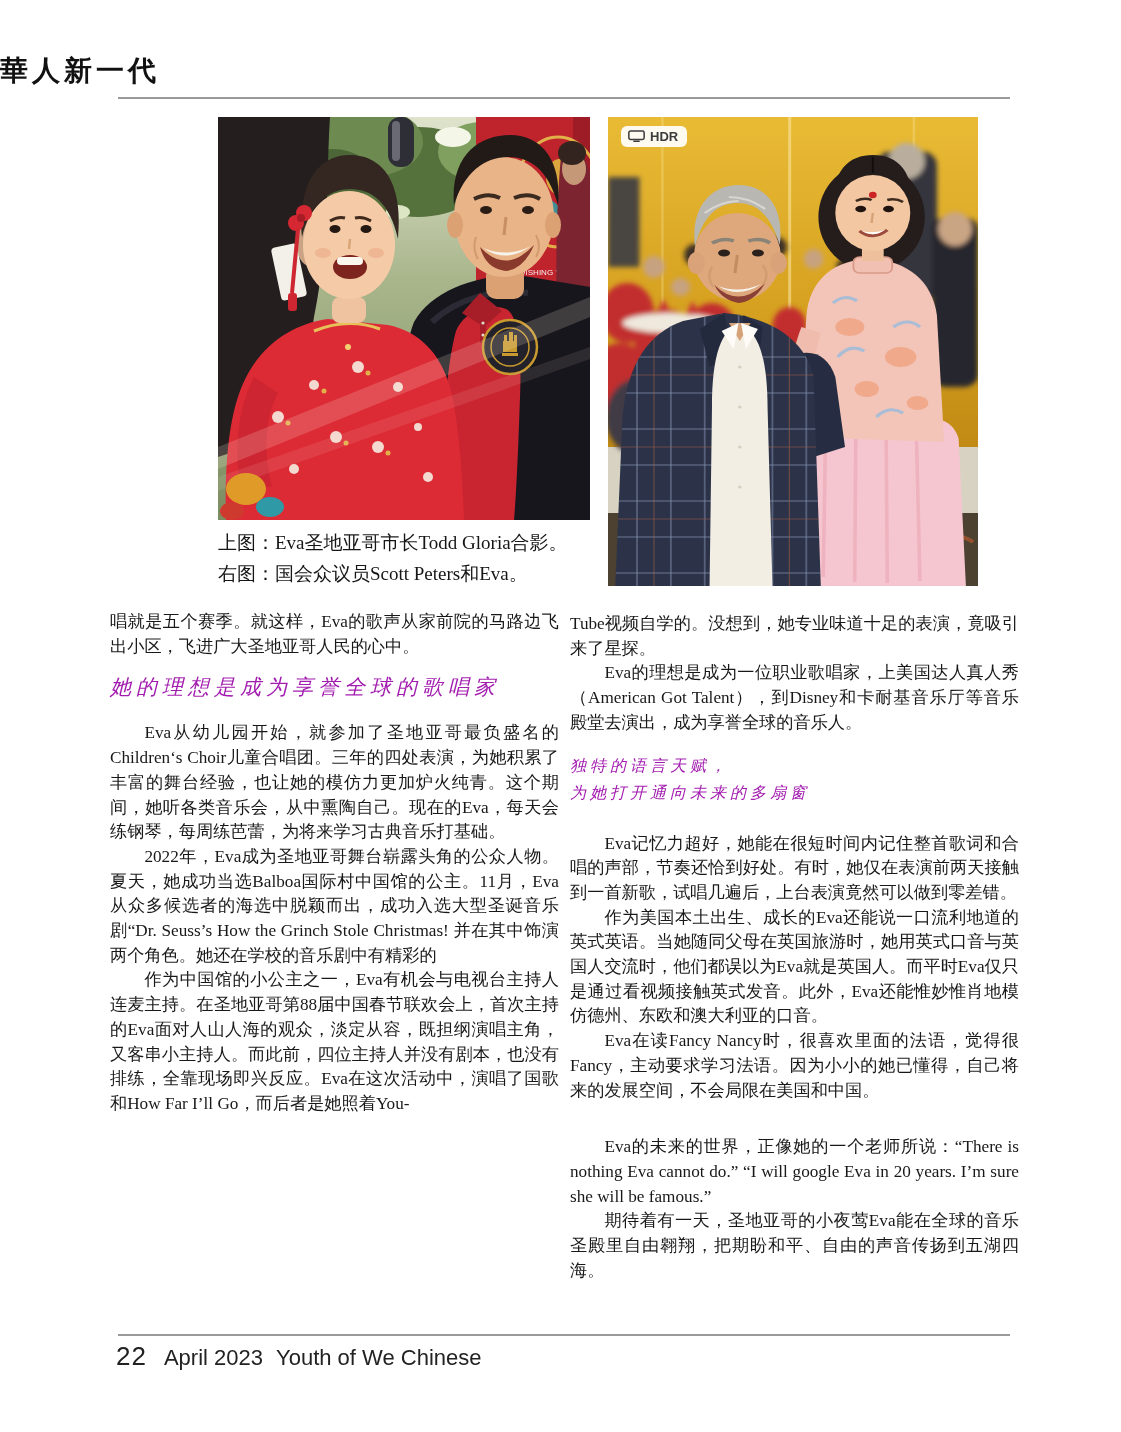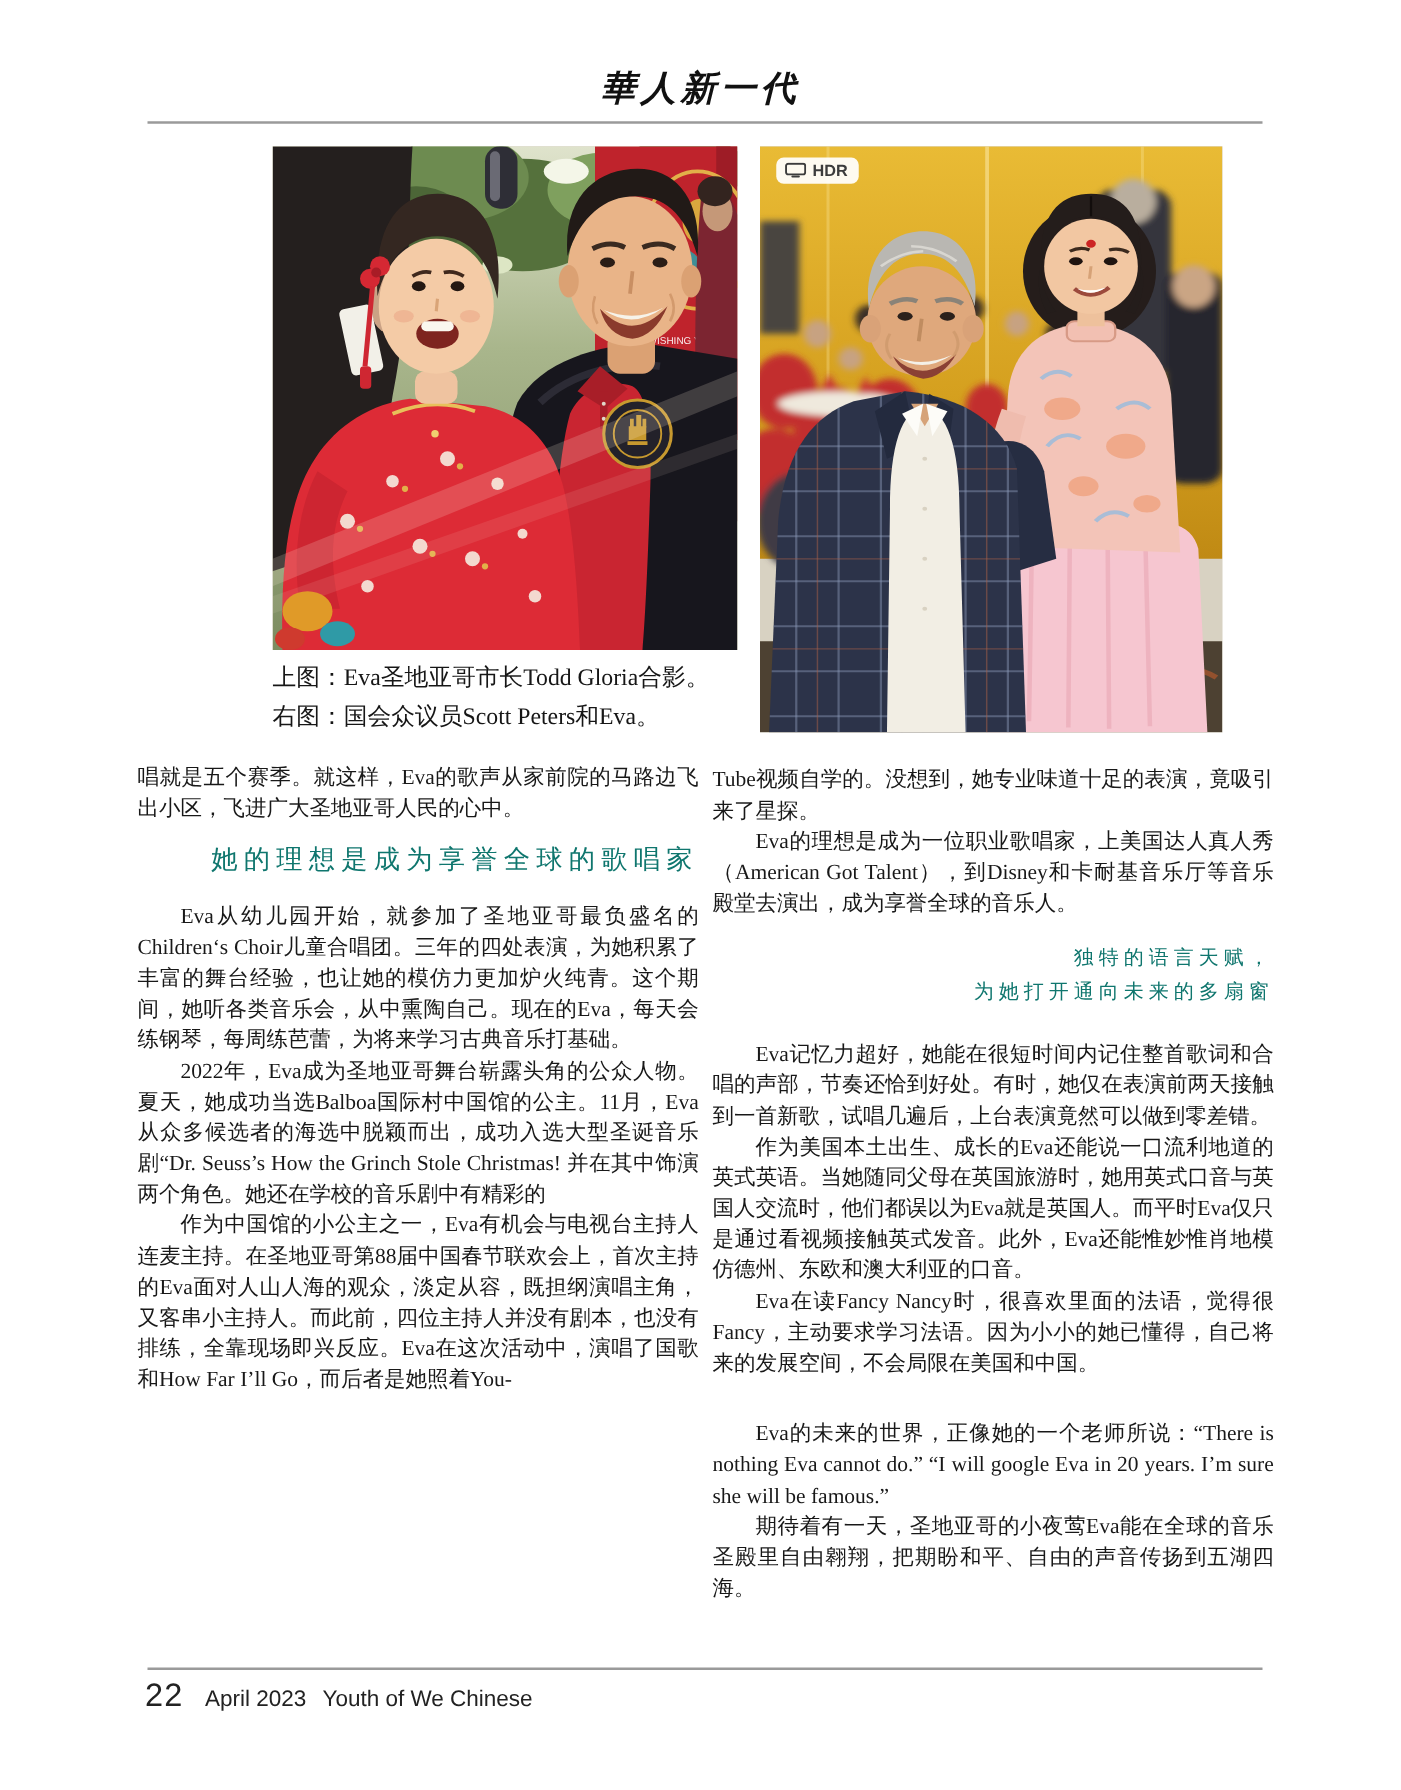--- a/index.html
+++ b/index.html
@@ -3,22 +3,22 @@
 <meta charset="utf-8">
 <style>
   html,body{margin:0;padding:0;background:#e8e8e8;}
   .page{
     position:relative;width:1121px;height:1432px;margin:0 auto;
     background:#ffffff;overflow:hidden;
     font-family:"Liberation Serif","DejaVu Serif",serif;color:#141414;
   }
   
   .header-title{
-    position:absolute;top:52px;left:0;width:100%;text-align:center;
-    font-size:28px;font-weight:bold;letter-spacing:4px;color:#111;font-style:italic;
+    position:absolute;top:52px;left:0;width:100%;
+    font-size:28px;font-weight:bold;letter-spacing:4px;color:#111;
   }
   .header-rule{position:absolute;top:97px;left:118px;width:892px;height:2px;background:#9a9a9a;}
   
   .photo{position:absolute;margin:0;padding:0;overflow:hidden;background:#d8d2c2;}
   .photo svg{display:block;width:100%;height:100%;}
   .photo-left{left:218px;top:117px;width:372px;height:403px;}
   .photo-right{left:608px;top:117px;width:370px;height:469px;}
   .hdr-badge{
     position:absolute;left:13px;top:9px;display:flex;align-items:center;gap:5px;
     background:rgba(255,255,255,.93);border-radius:6px;padding:3px 9px 3px 7px;
@@ -30,34 +30,34 @@
     position:absolute;left:218px;top:527px;width:420px;
     font-size:19px;line-height:31px;color:#161616;
   }
   
   .col{position:absolute;width:449px;font-size:17.2px;line-height:24.7px;text-align:justify;color:#181818;}
   .col-left{left:110px;top:610px;}
   .col-right{left:570px;top:612px;}
   .col p{margin:0;text-indent:2em;}
   .col p.noindent{text-indent:0;}
   .hand{
-    font-weight:500;text-align:right;text-indent:0;
-    font-family:"DejaVu Serif",serif;color:#0f766e;
+    font-weight:500;font-style:italic;text-align:left;text-indent:0;
+    font-family:"DejaVu Serif",serif;color:#a21caf;
   }
   .hand1{font-size:21px;letter-spacing:5px;line-height:32px;margin:12px 0 18px 0;}
   .hand2{font-size:16px;letter-spacing:4px;line-height:27px;margin:16px 0 26px 0;}
   .gap-top{margin-top:32px !important;}
   
   .footer-rule{position:absolute;top:1334px;left:118px;width:892px;height:2px;background:#9a9a9a;}
   .footer{
     position:absolute;left:116px;top:1341px;display:flex;align-items:baseline;gap:17px;
     font-family:"Liberation Sans",sans-serif;color:#222;
   }
   .footer .pageno{font-size:26px;letter-spacing:1px;}
-  .footer .issue{font-size:18px;display:flex;gap:13px;}
+  .footer .issue{font-size:22px;display:flex;gap:13px;}
 </style>
 </head>
 <body>
 
 <div class="page">
 
   <div class="header-title">華人新一代</div>
   <div class="header-rule"></div>
 
   <figure class="photo photo-left">

